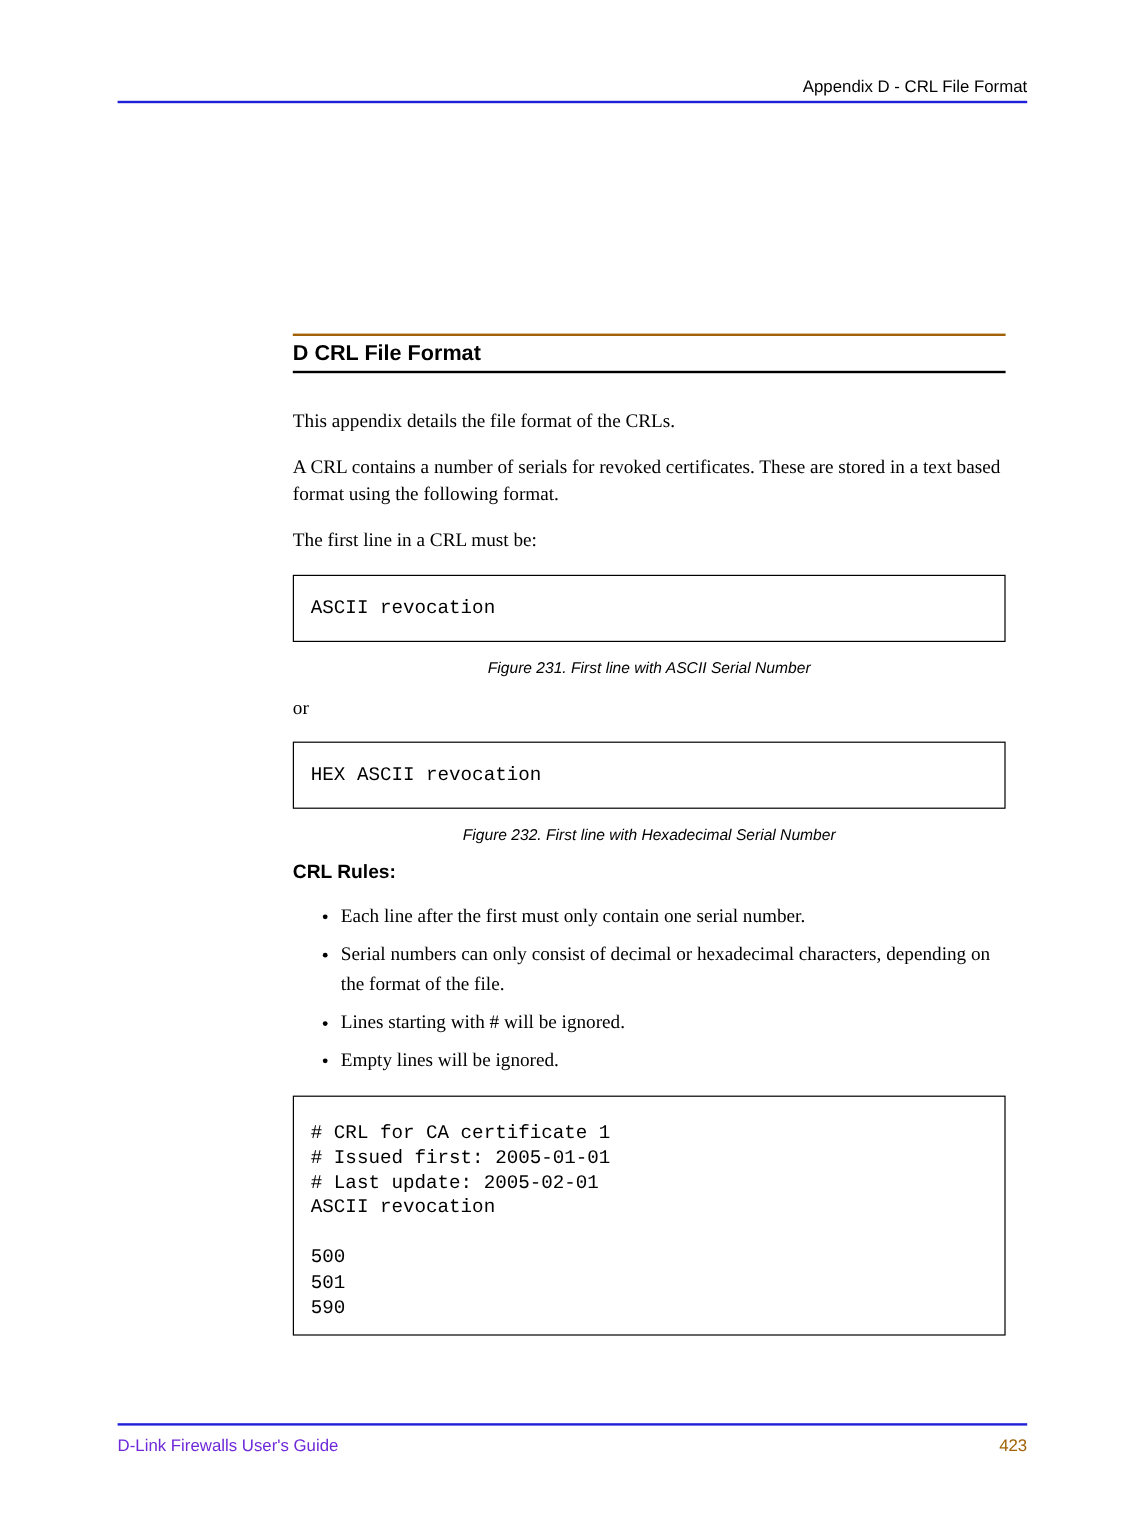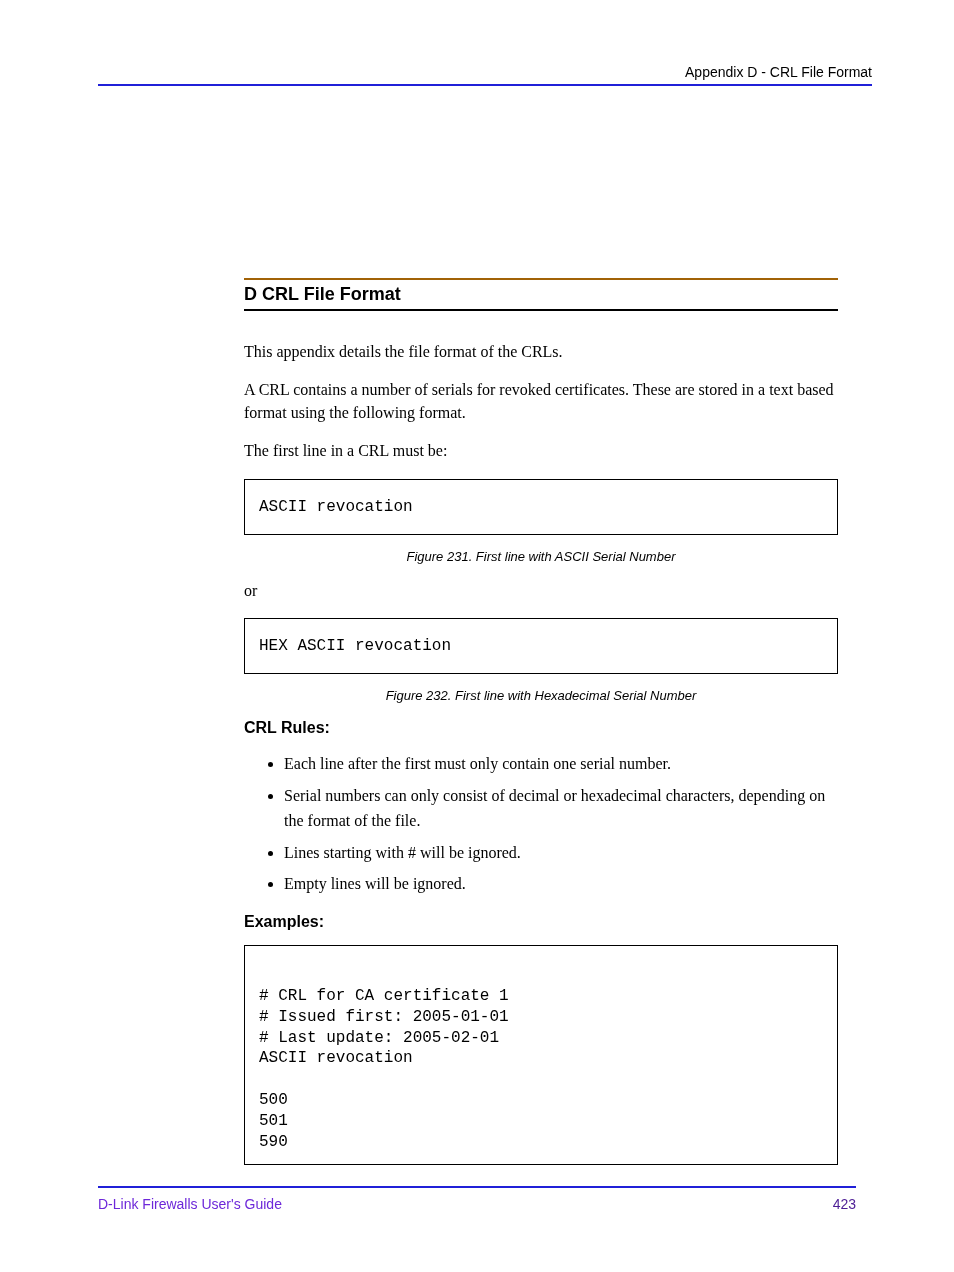--- a/index.html
+++ b/index.html
@@ -65,21 +65,21 @@
       margin-left: 40px;
       margin-bottom: 16px;
     }
     .list li {
       font-size: 16px;
       line-height: 1.6;
       margin-bottom: 6px;
     }
     .code-box-multi {
       border: 1px solid #000;
-      padding: 40px 14px 12px 14px;
+      padding: 20px 14px 12px 14px;
       font-family: "Courier New", monospace;
       font-size: 16px;
       white-space: pre;
       line-height: 1.3;
     }
     .footer {
       position: absolute;
       left: 98px;
       right: 98px;
       bottom: 60px;
@@ -91,27 +91,27 @@
     .footer-row {
       display: flex;
       justify-content: space-between;
       font-size: 14px;
       font-family: Arial, Helvetica, sans-serif;
     }
     .footer-left {
       color: #6d28d9;
     }
     .footer-right {
-      color: #4c1d95;
+      color: #a16207;
     }
   </style>
 </head>
 <body>
 
-<div class="header-area" style="position:absolute; top:64px; left:98px; right:82px;">
+<div class="header-area" style="position:absolute; top:64px; left:98px; right:98px;">
   <div style="font-size:14px; font-family:Arial,Helvetica,sans-serif; margin-bottom:4px; text-align:right;">Appendix D - CRL File Format</div>
   <div class="top-rule"></div>
 </div>
 
 <div class="content" style="margin-top:200px;">
   <div class="heading-bar">
     <span class="heading-text">D CRL File Format</span>
   </div>
 
   <p class="para">This appendix details the file format of the CRLs.</p>
@@ -128,21 +128,20 @@
 
 
   <div class="subheading">CRL Rules:</div>
   <ul class="list">
     <li>Each line after the first must only contain one serial number.</li>
     <li>Serial numbers can only consist of decimal or hexadecimal characters, depending on the format of the file.</li>
     <li>Lines starting with # will be ignored.</li>
     <li>Empty lines will be ignored.</li>
   </ul>
 
-  <div class="subheading">Examples:</div>
 
   <div class="code-box-multi"><span># CRL for CA certificate 1</span>
 <span># Issued first: 2005-01-01</span>
 <span># Last update: 2005-02-01</span>
 <span>ASCII revocation</span>
 <span></span>
 <span>500</span>
 <span>501</span>
 <span>590</span></div>
 </div>

